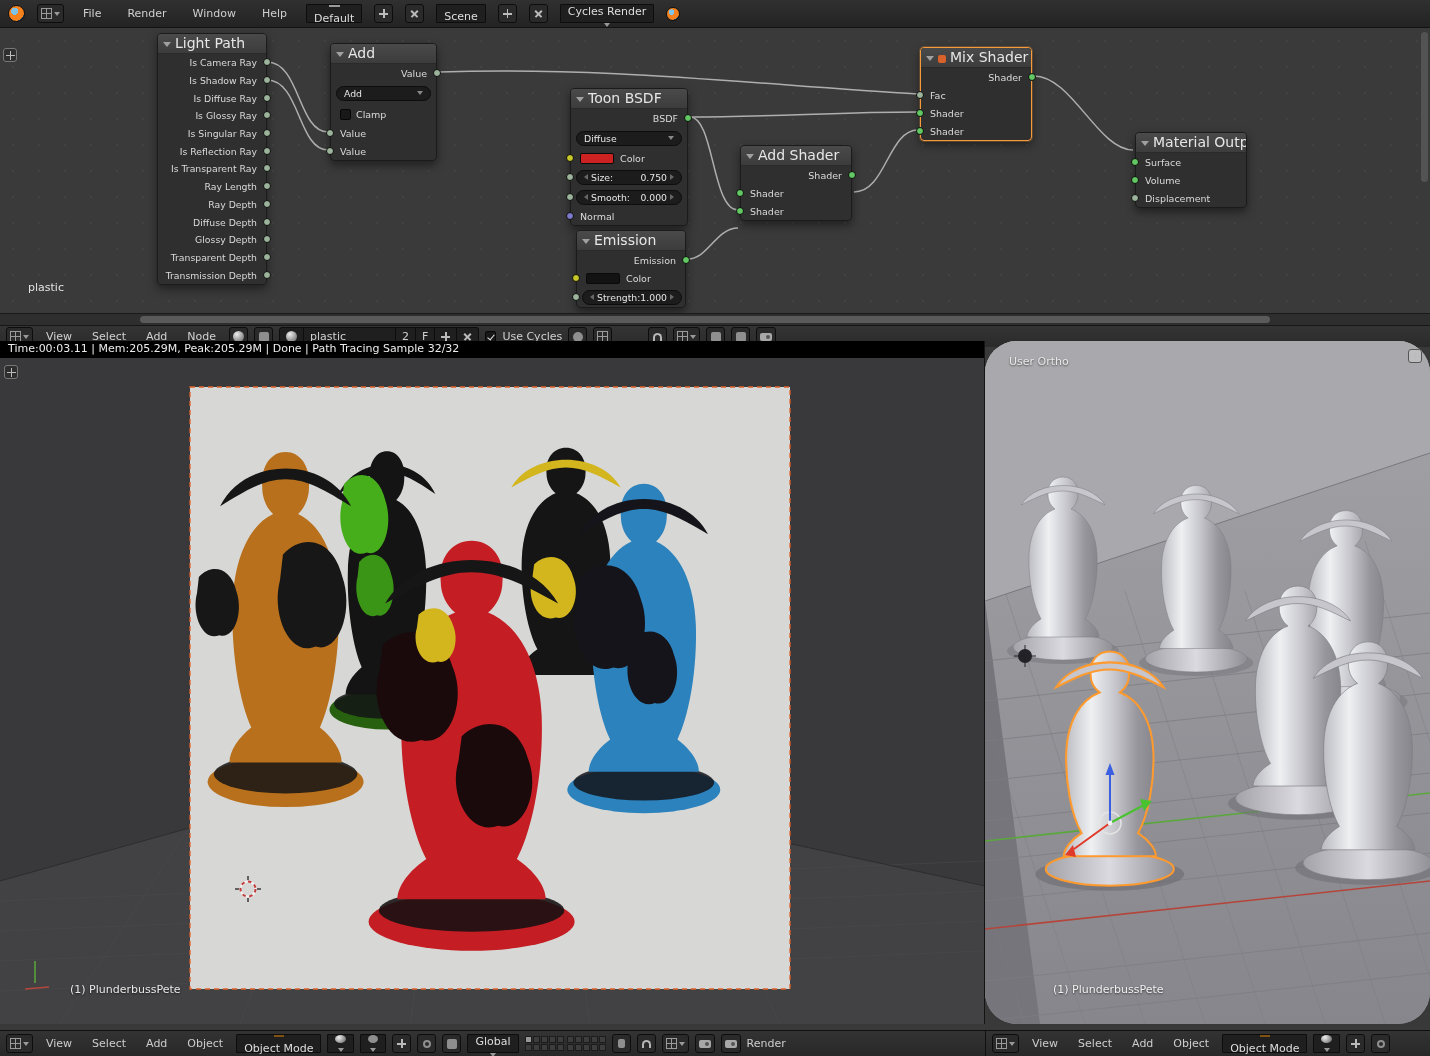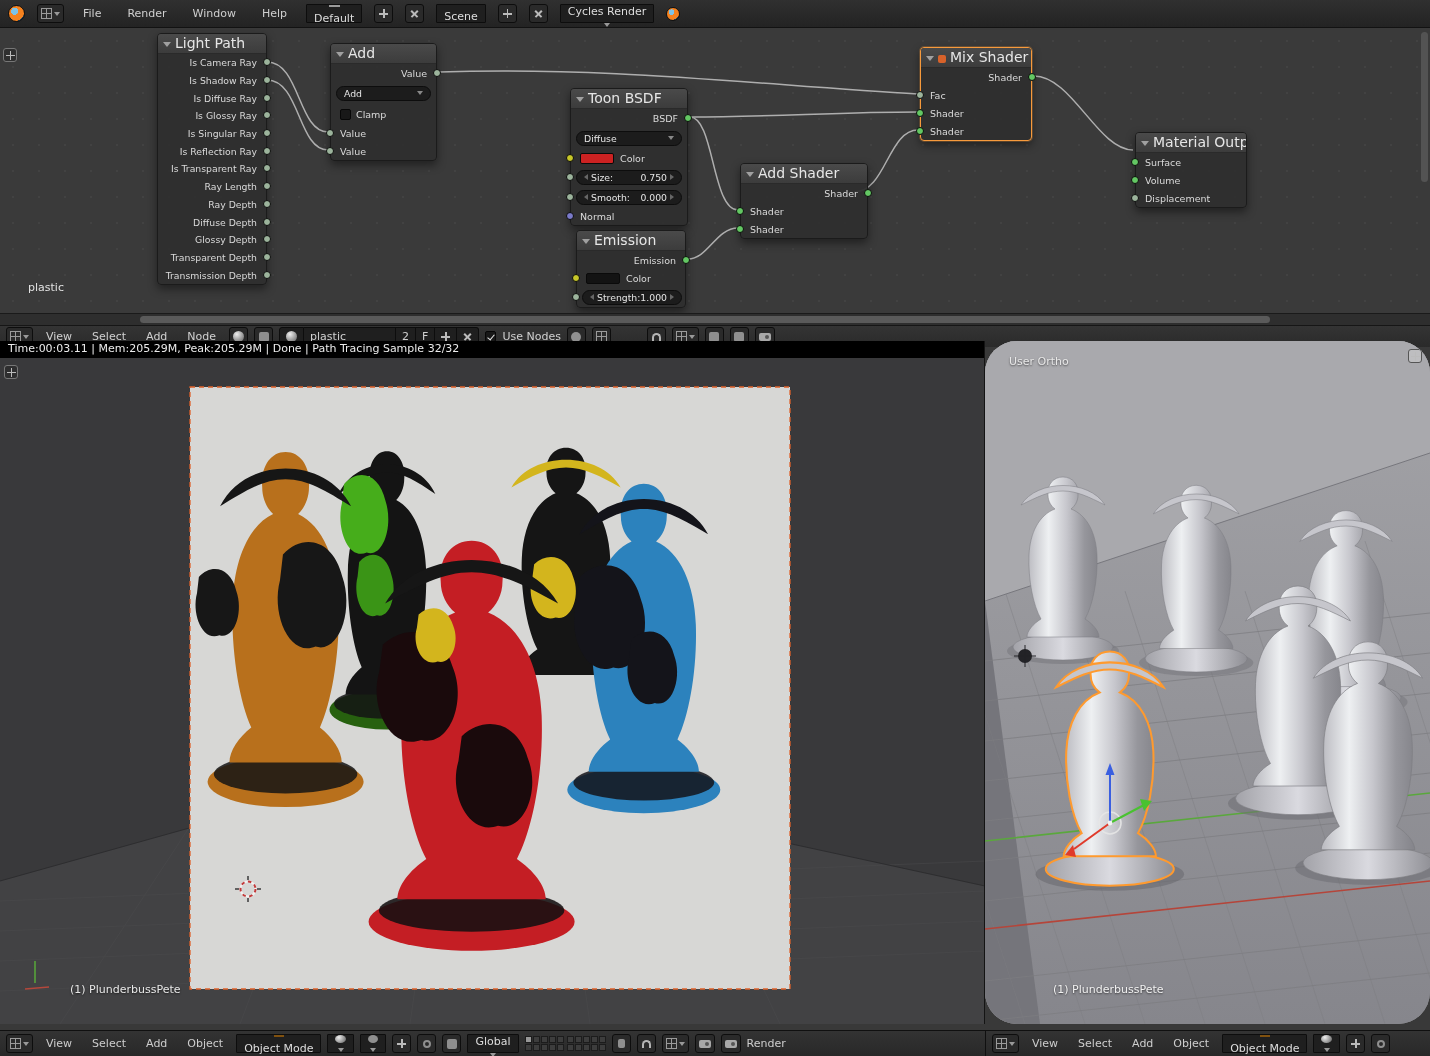--- a/index.html
+++ b/index.html
@@ -315,21 +315,21 @@
           </div>
         <div class="wrow short">
             <i class="sock l s-val"></i>
             <div class="widget num">
               <span>Strength:</span>
               <span class="nv">1.000</span>
             </div>
           </div>
       </div>
 
-      <div class="node" style="left:740px;top:135px;width:128px">
+      <div class="node" style="left:740px;top:117px;width:112px">
         <div class="node-hd"><span class="tri"></span><span>Add Shader</span></div>
         <div class="nrow out">
             <span>Shader</span>
             <i class="sock r s-shader"></i>
           </div>
         <div class="nrow">
             <i class="sock l s-shader"></i>
             <span>Shader</span>
           </div>
         <div class="nrow">
@@ -414,21 +414,21 @@
             <span>F</span>
           </span>
         <span class="seg">
             <span class="ic-plus"></span>
           </span>
         <span class="seg">
             <span class="ic-x"></span>
           </span>
       </span>
       <span class="cb checked"></span>
-      <span>Use Nodes</span>
+      <span>Use Cycles</span>
       <span class="ibtn">
           <span class="ic-sq" style="border-radius:50%"></span>
         </span>
       <span class="ibtn">
           <span class="ic-grid"></span>
         </span>
       <span style="width:24px"></span>
       <span class="ibtn">
           <span class="ic-magnet"></span>
         </span>

